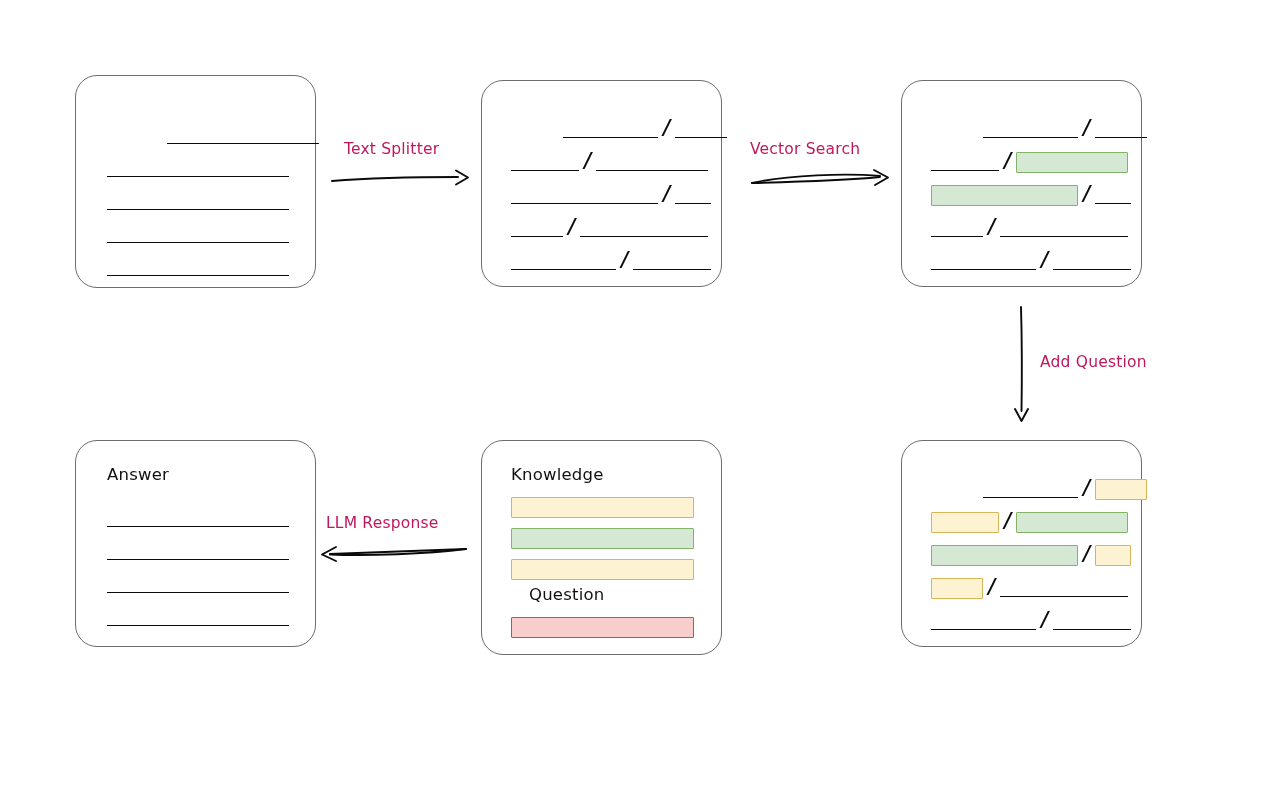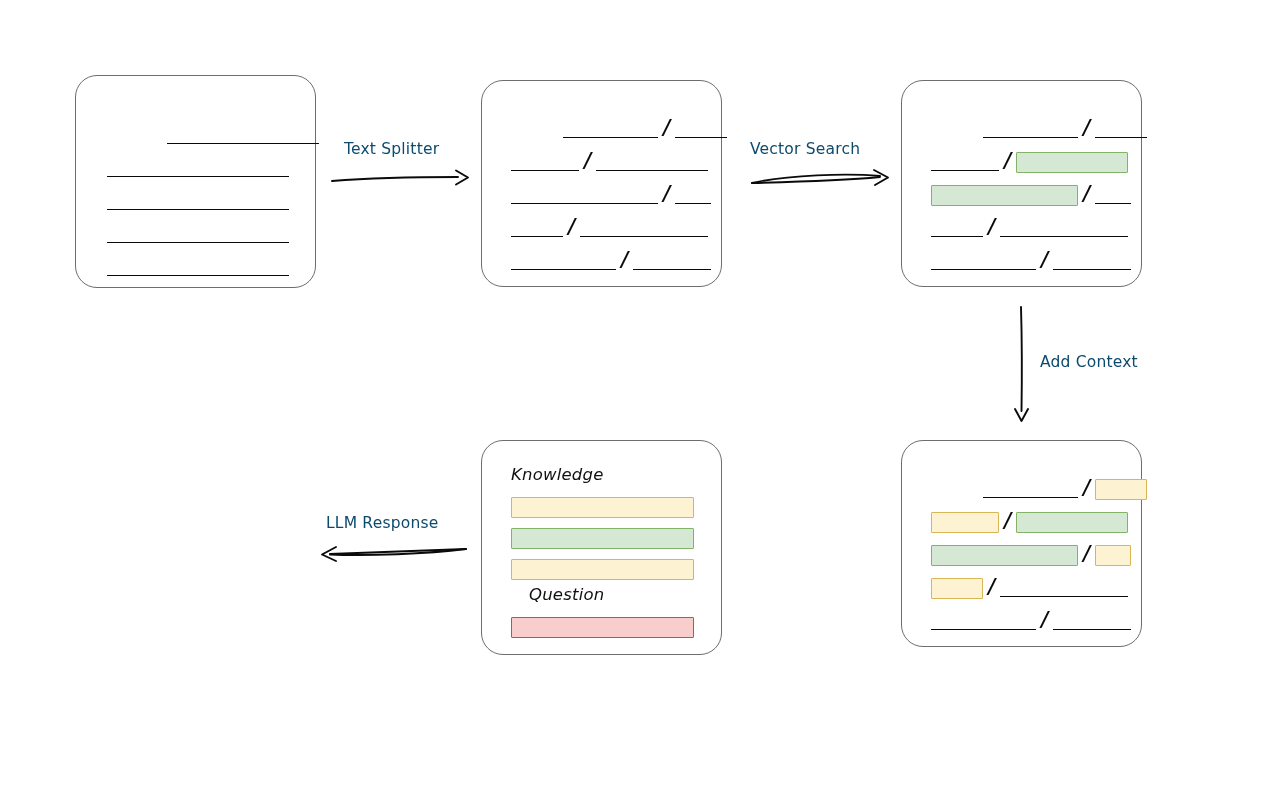--- a/index.html
+++ b/index.html
@@ -88,21 +88,21 @@
   }
 
   
   .arrow-group {
     position: absolute;
   }
   .arrow-label {
     position: absolute;
     font-family: "DejaVu Sans", sans-serif;
     font-size: 15.5px;
-    color: #0c4a6e;
+    color: #be185d;
     white-space: nowrap;
     letter-spacing: 0.2px;
   }
   .arrow-svg {
     position: absolute;
     overflow: visible;
   }
 
   
   .footer {
@@ -210,21 +210,21 @@
         </div>
         <div class="row" style="left: 29px; top: 169px;">
           <span class="seg plain" style="width: 105px;"></span>
           <span class="slash">/</span>
           <span class="seg plain" style="width: 78px;"></span>
         </div>
       </div>
   </div>
 
   <div class="arrow-group" style="left:1010px; top:305px; width:170px; height:120px;">
-    <div class="arrow-label" style="left:30px; top:48px;">Add Context</div>
+    <div class="arrow-label" style="left:30px; top:48px;">Add Question</div>
     <svg class="arrow-svg" style="left:0px; top:0px;" width="30" height="118" viewBox="0 0 30 118">
       <path d="M11,2 C12,36 12,74 11.5,106" fill="none" stroke="#0a0a0a" stroke-width="1.9" stroke-linecap="round"></path>
       <path d="M5,104 L11.5,116 L18,104" fill="none" stroke="#0a0a0a" stroke-width="1.9" stroke-linejoin="round" stroke-linecap="round"></path>
     </svg>
   </div>
 
   <div class="card" style="left:901px; top:440px; width:241px; height:207px;">
     <div class="card-inner">
         <div class="row" style="left: 29px; top: 37px;">
           <span class="seg plain" style="width: 95px; margin-left: 52px;"></span>
@@ -248,21 +248,21 @@
         </div>
         <div class="row" style="left: 29px; top: 169px;">
           <span class="seg plain" style="width: 105px;"></span>
           <span class="slash">/</span>
           <span class="seg plain" style="width: 78px;"></span>
         </div>
       </div>
   </div>
 
 
-  <div class="card" style="left:481px; top:440px; width:241px; height:215px;font-style:italic;">
+  <div class="card" style="left:481px; top:440px; width:241px; height:215px;">
     <div class="card-label" style="left:29px; top:24px;">Knowledge</div>
     <div class="card-inner">
         <div class="seg chip yellow" style="position: absolute; left: 29px; top: 56px; width: 183px;"></div>
         <div class="seg chip green" style="position: absolute; left: 29px; top: 87px; width: 183px;"></div>
         <div class="seg chip yellow" style="position: absolute; left: 29px; top: 118px; width: 183px;"></div>
       </div>
     <div class="card-label" style="left:29px; top:144px;margin-left:18px;">Question</div>
     <div class="card-inner">
         <div class="seg chip red" style="position: absolute; left: 29px; top: 176px; width: 183px;"></div>
       </div>
@@ -270,15 +270,32 @@
 
   <div class="arrow-group" style="left:320px; top:508px; width:150px; height:50px;margin-top:6px;">
     <div class="arrow-label" style="left:6px; top:0px;">LLM Response</div>
     <svg class="arrow-svg" style="left:0px; top:26px;" width="148" height="24" viewBox="0 0 148 24">
       <path d="M146,9 C108,10 48,13 10,14" fill="none" stroke="#0a0a0a" stroke-width="1.9" stroke-linecap="round"></path>
       <path d="M146,9 C106,14 48,16 10,14.5" fill="none" stroke="#0a0a0a" stroke-width="1.9" stroke-linecap="round"></path>
       <path d="M16,7 L2,14.5 L16,21" fill="none" stroke="#0a0a0a" stroke-width="1.9" stroke-linejoin="round" stroke-linecap="round"></path>
     </svg>
   </div>
 
+  <div class="card" style="left:75px; top:440px; width:241px; height:207px;">
+    <div class="card-label" style="left:31px; top:24px;">Answer</div>
+    <div class="card-inner">
+        <div class="row" style="left: 31px; top: 66px;">
+          <span class="seg plain" style="width: 182px;"></span>
+        </div>
+        <div class="row" style="left: 31px; top: 99px;">
+          <span class="seg plain" style="width: 182px;"></span>
+        </div>
+        <div class="row" style="left: 31px; top: 132px;">
+          <span class="seg plain" style="width: 182px;"></span>
+        </div>
+        <div class="row" style="left: 31px; top: 165px;">
+          <span class="seg plain" style="width: 182px;"></span>
+        </div>
+      </div>
+  </div>
 
 
 </div>
 
 </body></html>

